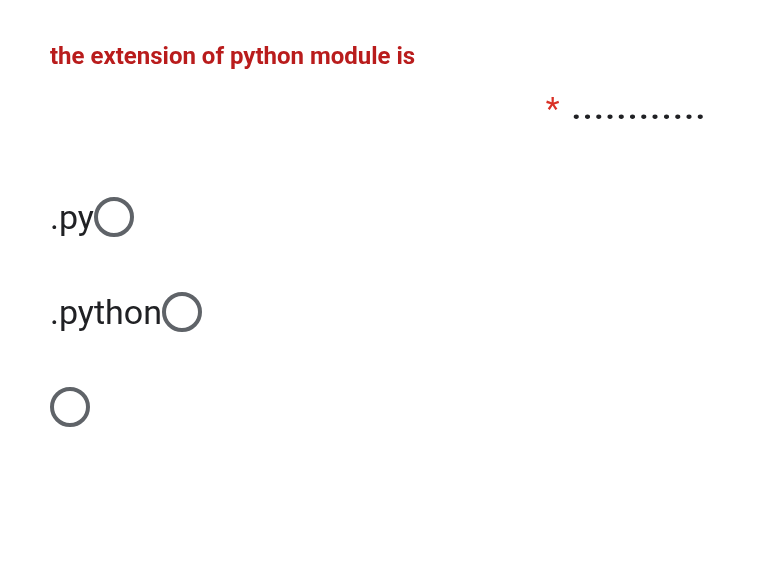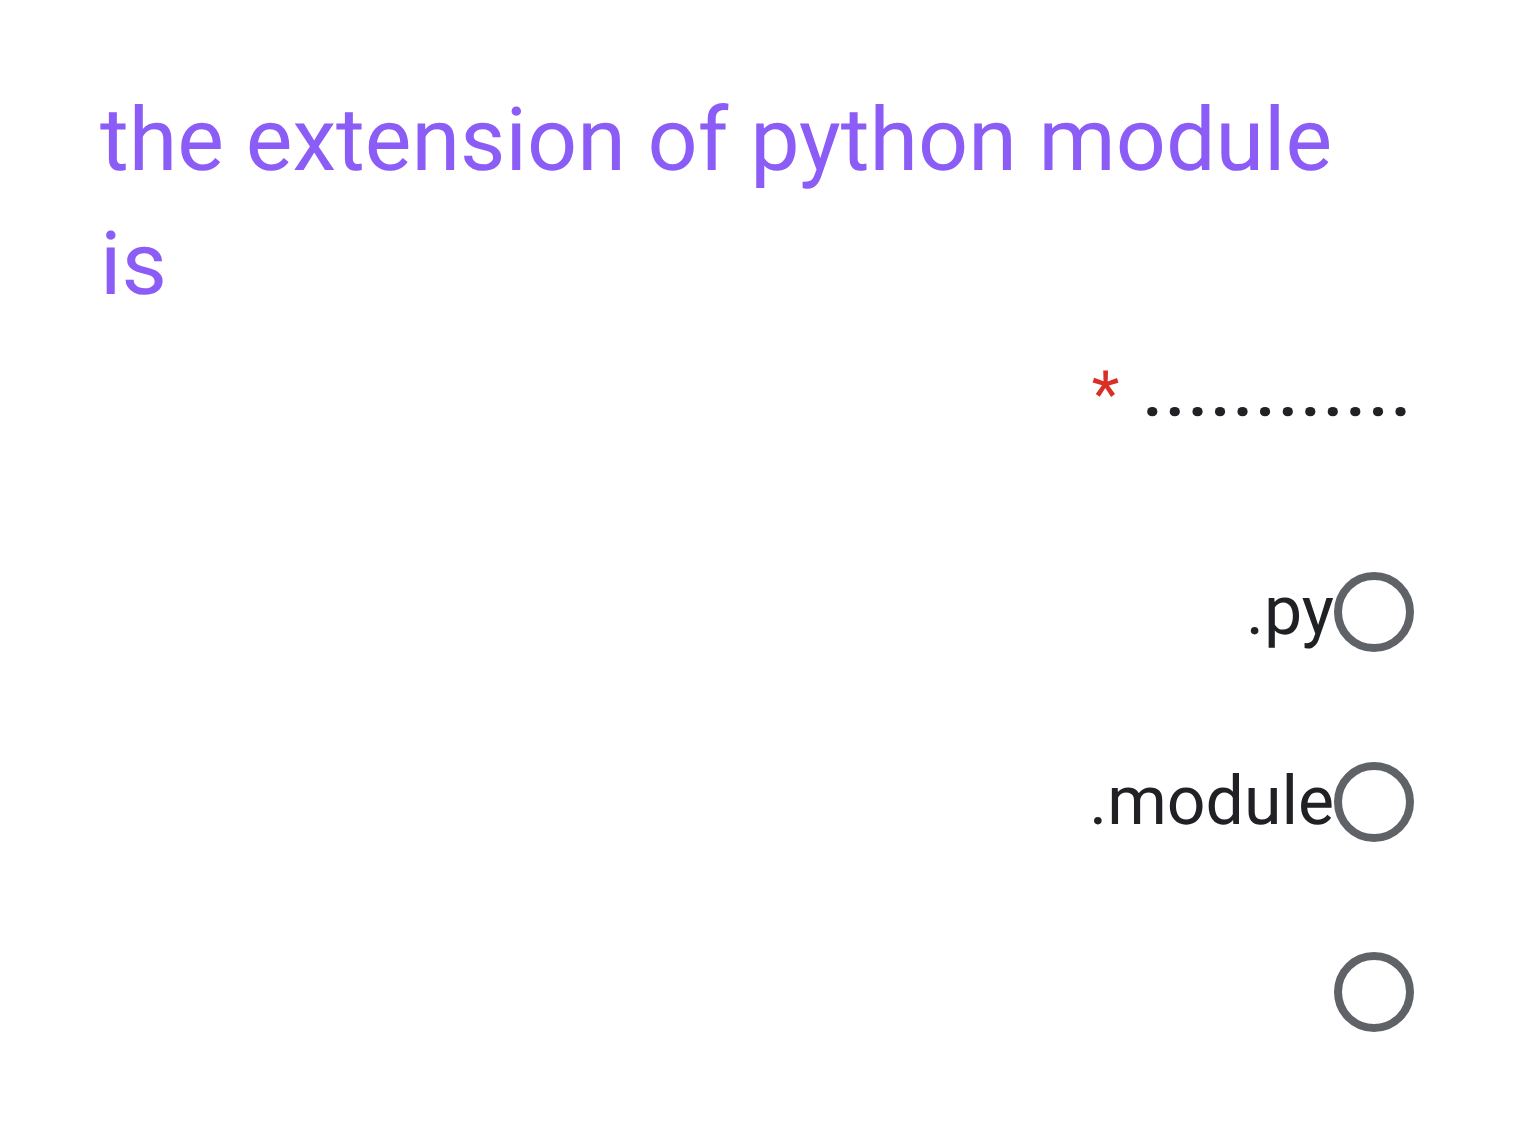--- a/index.html
+++ b/index.html
@@ -12,23 +12,23 @@
       height: 564px;
       background: #ffffff;
       font-family: 'Roboto', 'Arial', sans-serif;
       padding: 40px 50px;
       position: relative;
     }
     .question-container {
       width: 100%;
     }
     .question-text {
-      font-size: 44px;
-      color: #8b5cf6;
-      font-weight: 400;
+      font-size: 24px;
+      color: #b91c1c;
+      font-weight: 700;
       line-height: 1.4;
     }
     .required-row {
       display: flex;
       justify-content: flex-end;
       align-items: center;
       gap: 12px;
       margin-top: 15px;
     }
     .required-mark {
@@ -42,21 +42,21 @@
       font-weight: bold;
     }
     .options-container {
       margin-top: 70px;
       display: flex;
       flex-direction: column;
       gap: 55px;
     }
     .option-row {
       display: flex;
-      justify-content: flex-end;
+      justify-content: flex-start;
       align-items: center;
     }
     .option-label {
       font-size: 34px;
       color: #202124;
       font-weight: 400;
     }
     .radio-button {
       width: 40px;
       height: 40px;
@@ -77,19 +77,19 @@
     <span class="blank-line">............</span>
   </div>
 </div>
 
 <div class="options-container">
   <div class="option-row">
     <span class="option-label">.py</span>
     <div class="radio-button"></div>
   </div>
   <div class="option-row">
-    <span class="option-label">.module</span>
+    <span class="option-label">.python</span>
     <div class="radio-button"></div>
   </div>
   <div class="option-row">
     <div class="radio-button"></div>
   </div>
 </div>
 
 </body></html>

